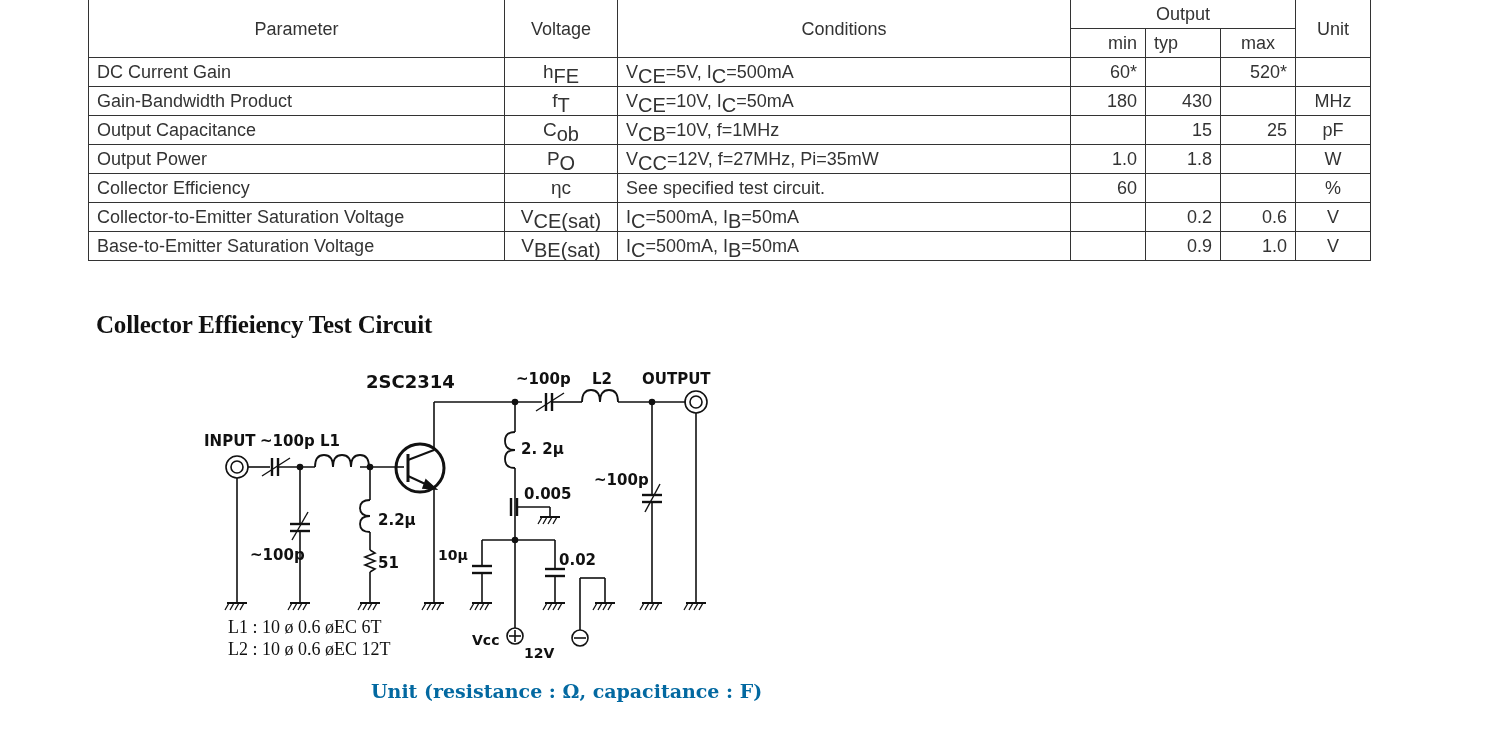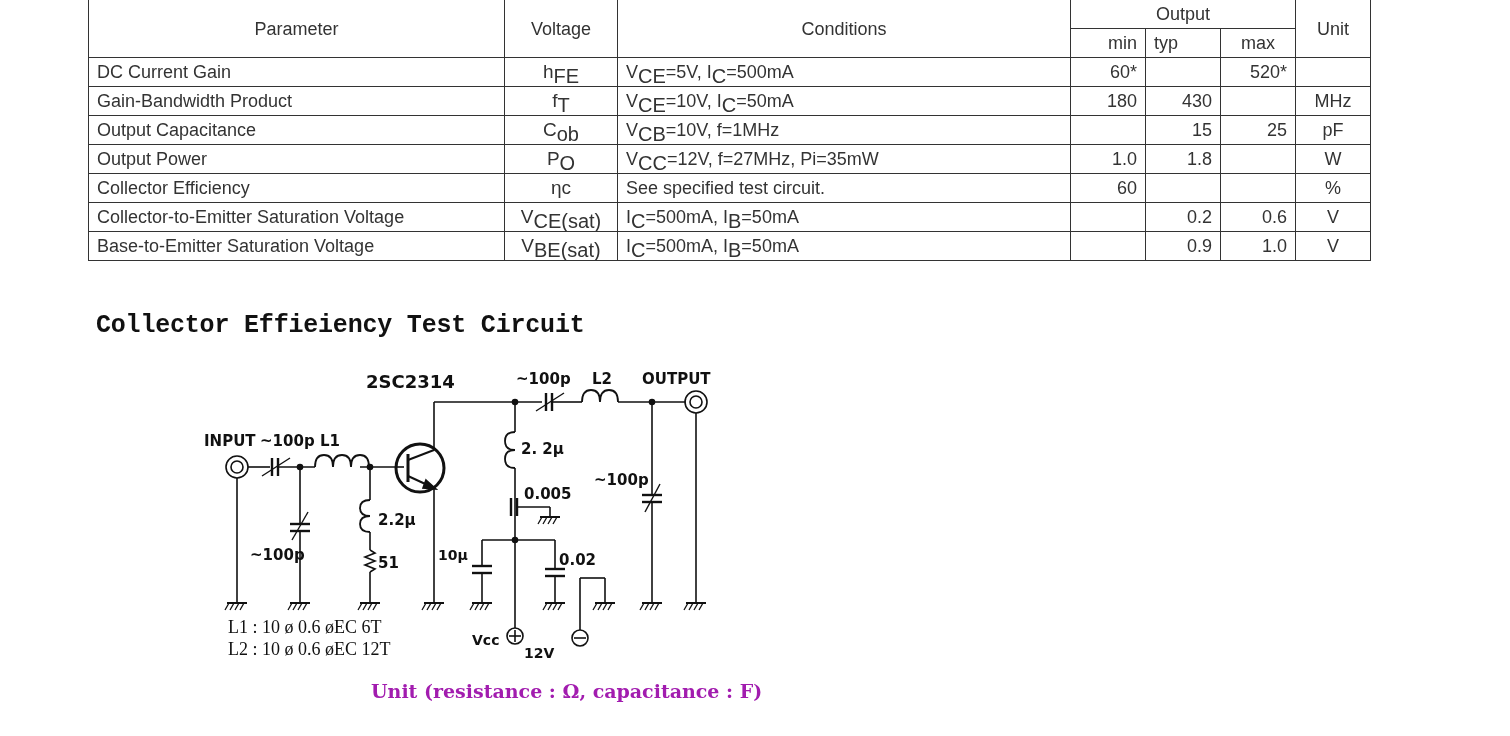--- a/index.html
+++ b/index.html
@@ -11,26 +11,26 @@
                height: 28px; line-height: 28px; white-space: nowrap; }
   table.spec th { text-align: center; }
   .c-param { width: 399px; text-align: left; }
   .c-sym { width: 96px; text-align: center; }
   .c-cond { width: 436px; text-align: left; }
   .c-num { width: 58px; text-align: right; }
   .c-unit { width: 58px; text-align: center; }
   sub { font-size: 20px; vertical-align: -5px; line-height: 0; }
   .sym-main { font-size: 19px; }
   .heading { position: absolute; left: 96px; top: 311px; font-size: 25px; font-weight: bold;
-             color: #111; font-family: Liberation Mono, monospace; letter-spacing: -0.2px; }
+             color: #111; font-family: Liberation Serif, serif; letter-spacing: -0.2px; }
   .circuit { position: absolute; left: 190px; top: 360px; width: 560px; height: 310px; }
   .circuit text { font-family: "DejaVu Sans", sans-serif; font-weight: bold; fill: #111; }
   .circuit .serif { font-family: "Liberation Serif", serif; font-weight: normal; }
   .unit-note { position: absolute; left: 371px; top: 680px; font-family: "DejaVu Serif", serif;
-               font-weight: bold; font-size: 19px; color: #a21caf; }
+               font-weight: bold; font-size: 19px; color: #0369a1; }
 </style>
 </head>
 <body>
 
 <table class="spec">
   <thead>
     <tr>
       <th class="c-param" rowspan="2" style="text-align:center">Parameter</th>
       <th class="c-sym" rowspan="2">Voltage</th>
       <th class="c-cond" rowspan="2" style="text-align:center">Conditions</th>

